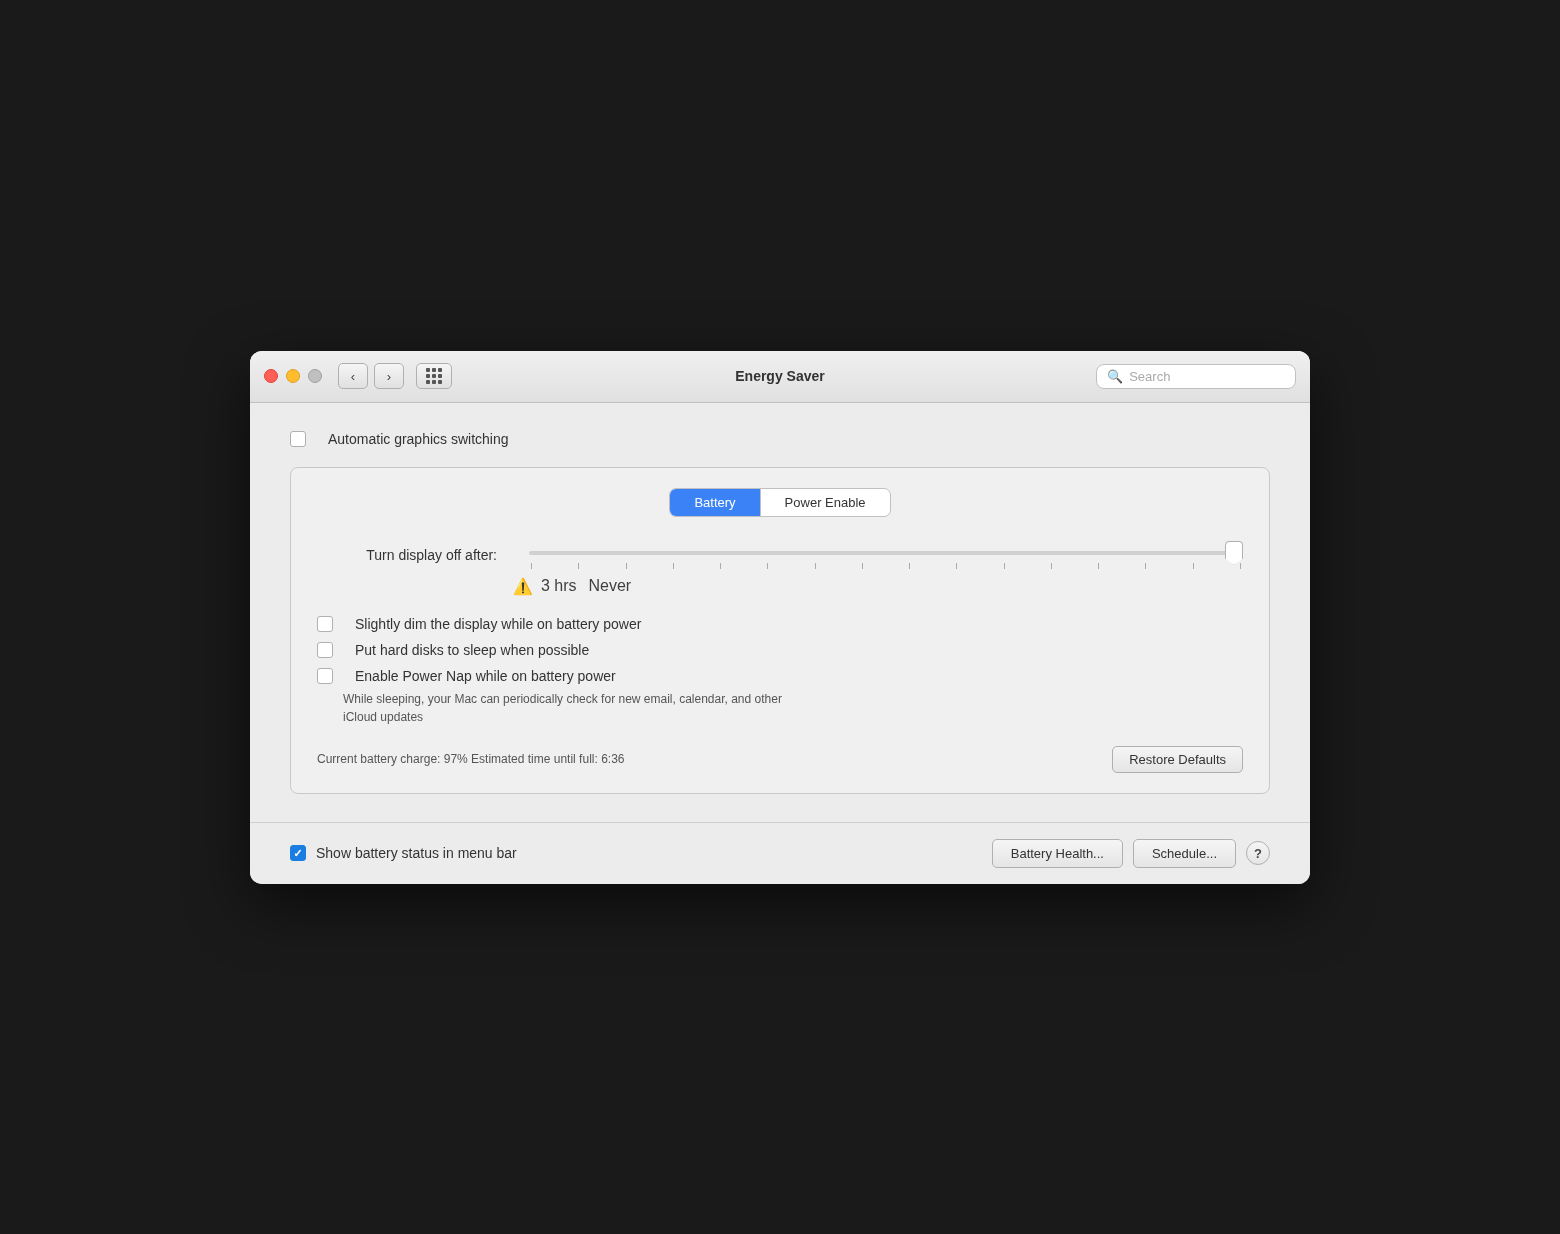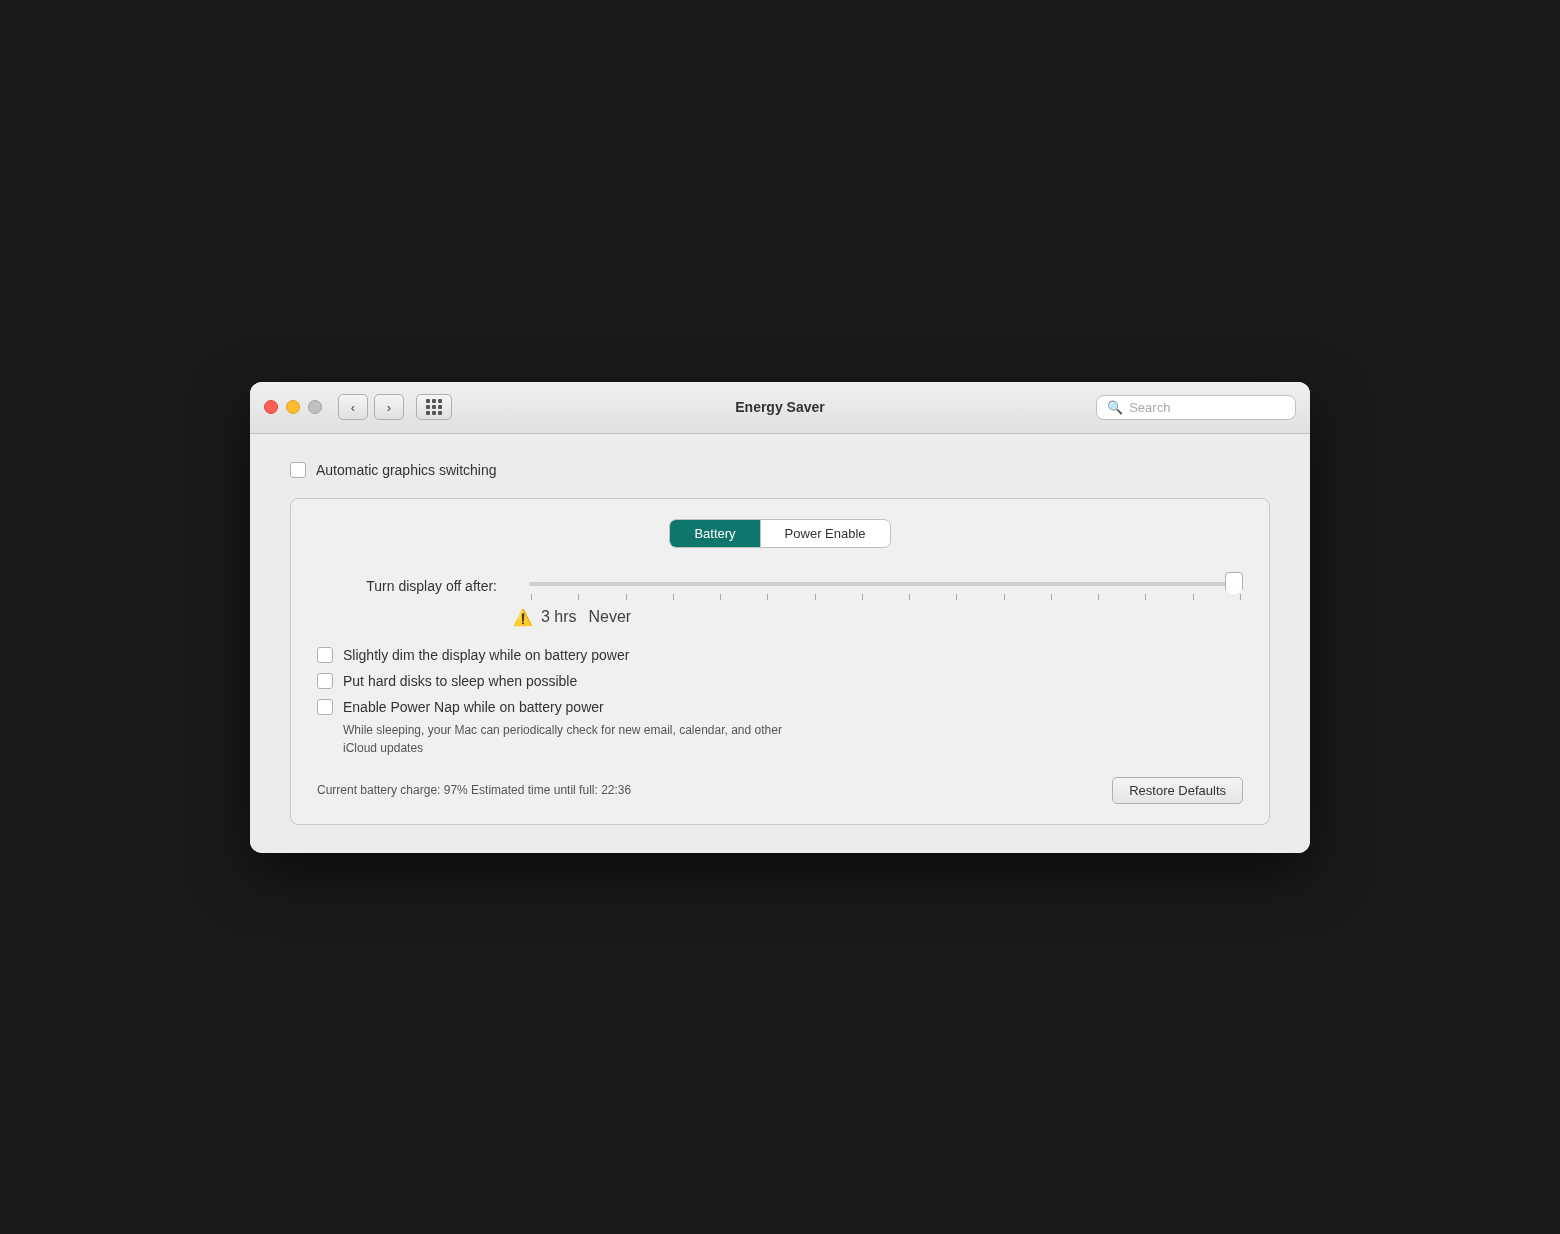--- a/index.html
+++ b/index.html
@@ -140,21 +140,21 @@
     }
 
     
     .auto-graphics {
       margin-bottom: 20px;
     }
 
     .checkbox-row {
       display: flex;
       align-items: center;
-      gap: 10px;
+      gap: 22px;
       margin-bottom: 6px;
     }
 
     .checkbox {
       width: 16px;
       height: 16px;
       border: 1.5px solid #b0b0b0;
       border-radius: 3px;
       background: white;
       flex-shrink: 0;
@@ -215,21 +215,21 @@
       padding: 6px 24px;
       font-size: 13px;
       cursor: pointer;
       border: none;
       background: transparent;
       color: #333;
       font-weight: 400;
     }
 
     .segment-btn.active {
-      background: #0f766e;
+      background: #3b82f6;
       color: white;
       font-weight: 500;
     }
 
     .segment-btn:not(.active) {
       border-left: 1px solid #c0c0c0;
     }
 
     
     .slider-section {
@@ -514,21 +514,32 @@
           <div class="checkbox-row">
             <div class="checkbox"></div>
             <span class="checkbox-label">Enable Power Nap while on battery power</span>
           </div>
           <div class="option-description">While sleeping, your Mac can periodically check for new email, calendar, and other<br>iCloud updates</div>
         </div>
 
       </div>
 
       <div class="bottom-status">
-        <span class="battery-info">Current battery charge: 97%  Estimated time until full: 22:36</span>
+        <span class="battery-info">Current battery charge: 97%  Estimated time until full: 6:36</span>
         <button class="restore-btn">Restore Defaults</button>
       </div>
 
     </div>
   </div>
 
+  <div class="footer">
+    <div class="show-battery-row">
+      <div class="checkbox checked"></div>
+      <span class="checkbox-label">Show battery status in menu bar</span>
+    </div>
+    <div class="footer-buttons">
+      <button class="footer-btn">Battery Health...</button>
+      <button class="footer-btn">Schedule...</button>
+      <div class="help-btn">?</div>
+    </div>
+  </div>
 
 </div>
 
 </body></html>

